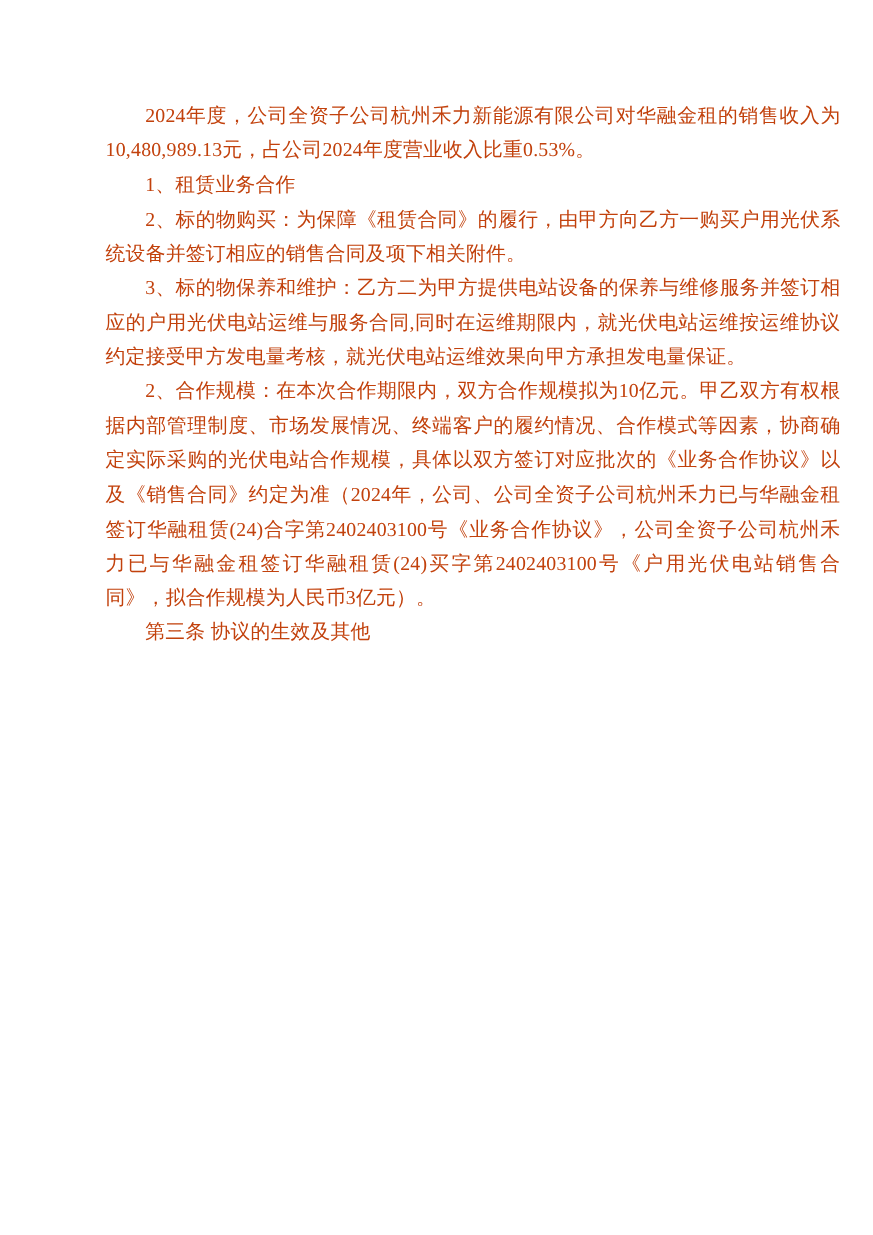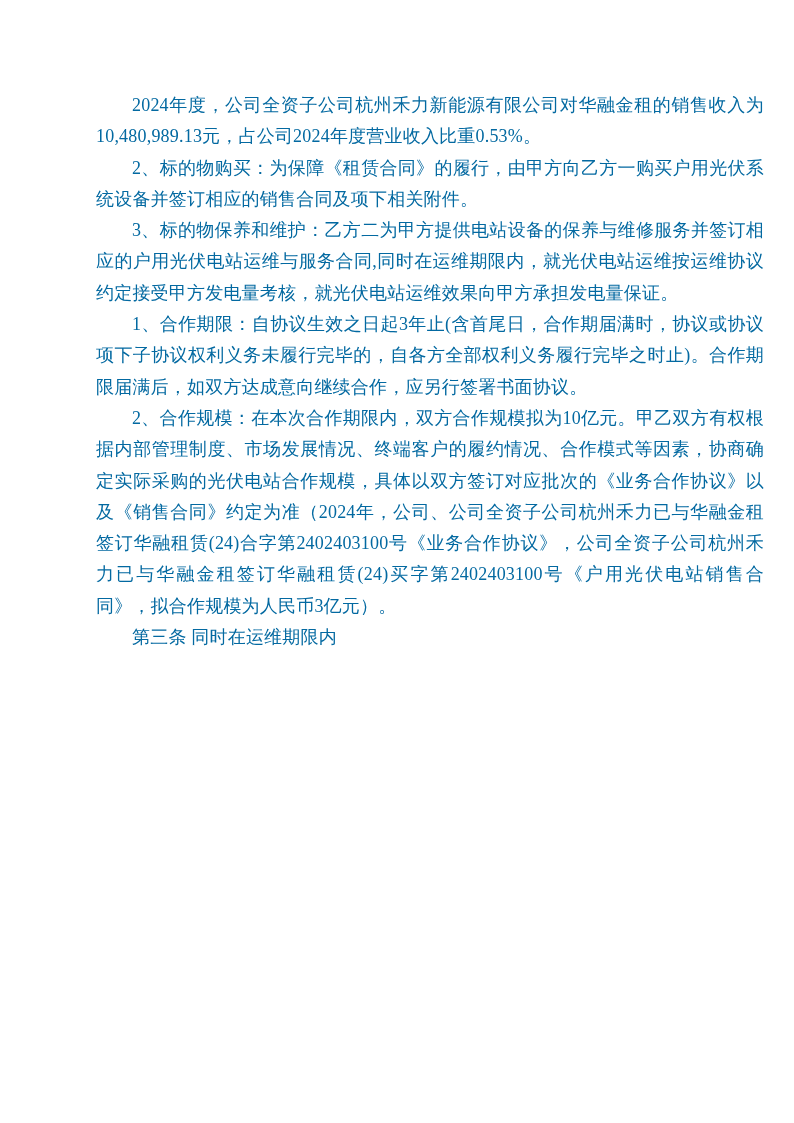--- a/index.html
+++ b/index.html
@@ -14,37 +14,37 @@
     height: 1123px;
     background: #ffffff;
     overflow: hidden;
     font-family: "Liberation Serif", "DejaVu Serif", serif;
   }
   .content {
     position: absolute;
     left: 96px;
     top: 90px;
     width: 668px;
-    color: #0369a1;
+    color: #c2410c;
     font-size: 18px;
     line-height: 31.3px;
     text-align: justify;
     letter-spacing: 0.2px;
   }
   .content p {
     margin: 0;
     padding: 0;
     text-indent: 2em;
   }
 </style>
 </head>
 <body>
 
 <div class="page">
   <div class="content">
     <p>2024年度，公司全资子公司杭州禾力新能源有限公司对华融金租的销售收入为10,480,989.13元，占公司2024年度营业收入比重0.53%。</p>
+    <p>1、租赁业务合作</p>
     <p>2、标的物购买：为保障《租赁合同》的履行，由甲方向乙方一购买户用光伏系统设备并签订相应的销售合同及项下相关附件。</p>
     <p>3、标的物保养和维护：乙方二为甲方提供电站设备的保养与维修服务并签订相应的户用光伏电站运维与服务合同,同时在运维期限内，就光伏电站运维按运维协议约定接受甲方发电量考核，就光伏电站运维效果向甲方承担发电量保证。</p>
-    <p>1、合作期限：自协议生效之日起3年止(含首尾日，合作期届满时，协议或协议项下子协议权利义务未履行完毕的，自各方全部权利义务履行完毕之时止)。合作期限届满后，如双方达成意向继续合作，应另行签署书面协议。</p>
     <p>2、合作规模：在本次合作期限内，双方合作规模拟为10亿元。甲乙双方有权根据内部管理制度、市场发展情况、终端客户的履约情况、合作模式等因素，协商确定实际采购的光伏电站合作规模，具体以双方签订对应批次的《业务合作协议》以及《销售合同》约定为准（2024年，公司、公司全资子公司杭州禾力已与华融金租签订华融租赁(24)合字第2402403100号《业务合作协议》，公司全资子公司杭州禾力已与华融金租签订华融租赁(24)买字第2402403100号《户用光伏电站销售合同》，拟合作规模为人民币3亿元）。</p>
-    <p>第三条 同时在运维期限内</p>
+    <p>第三条 协议的生效及其他</p>
   </div>
 </div>
 
 </body></html>

